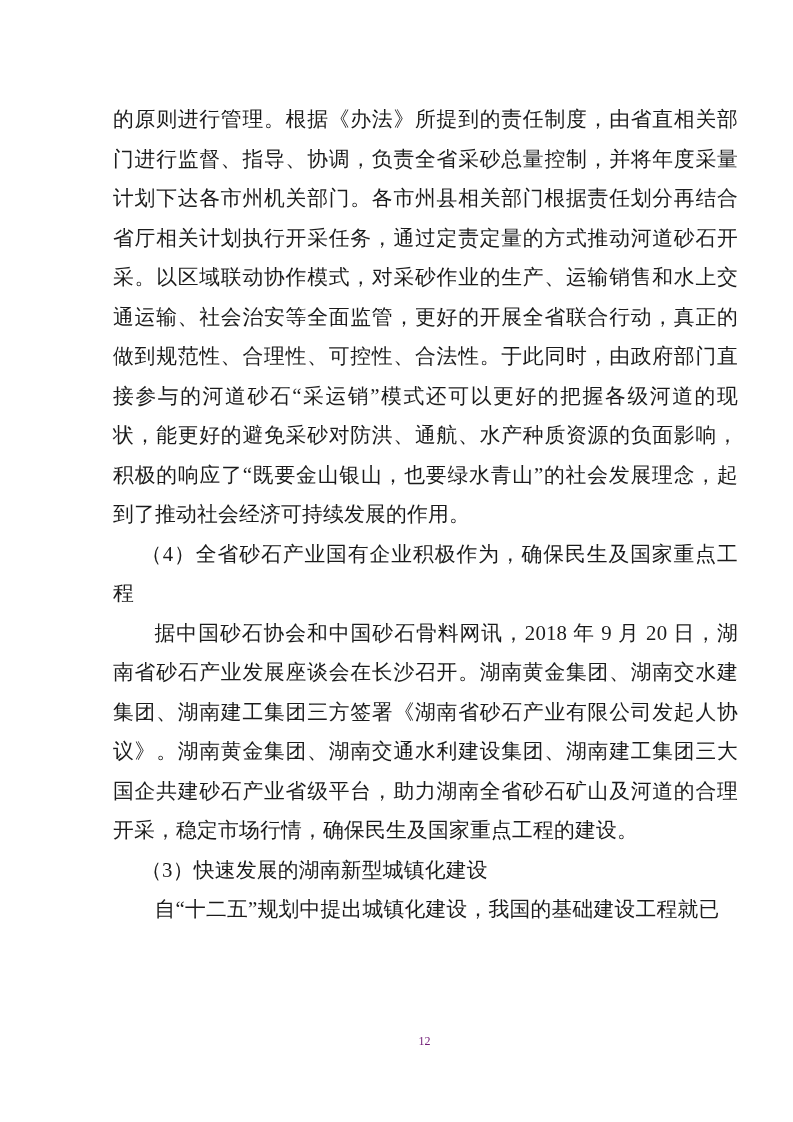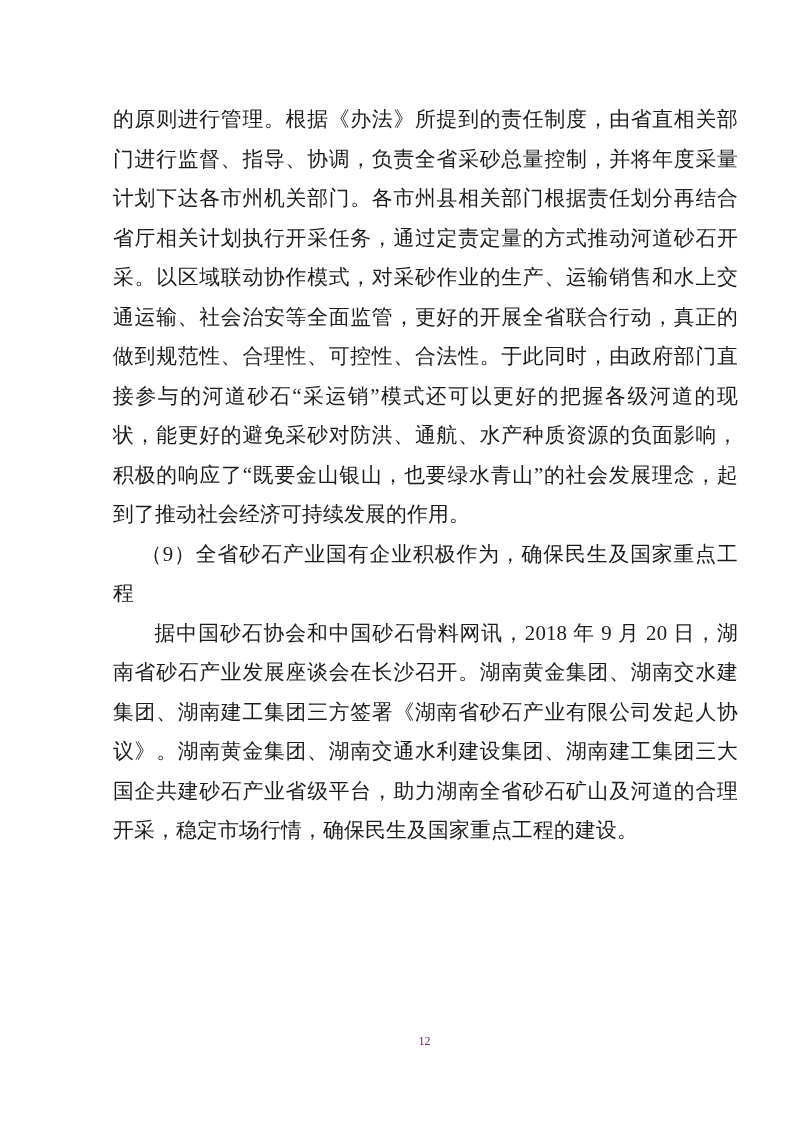--- a/index.html
+++ b/index.html
@@ -45,21 +45,23 @@
     color: #701a75;
   }
 </style>
 </head>
 <body>
 
 <div class="page">
 
   <div class="content">
     <p class="para-continuation">的原则进行管理。根据《办法》所提到的责任制度，由省直相关部门进行监督、指导、协调，负责全省采砂总量控制，并将年度采量计划下达各市州机关部门。各市州县相关部门根据责任划分再结合省厅相关计划执行开采任务，通过定责定量的方式推动河道砂石开采。以区域联动协作模式，对采砂作业的生产、运输销售和水上交通运输、社会治安等全面监管，更好的开展全省联合行动，真正的做到规范性、合理性、可控性、合法性。于此同时，由政府部门直接参与的河道砂石“采运销”模式还可以更好的把握各级河道的现状，能更好的避免采砂对防洪、通航、水产种质资源的负面影响，积极的响应了“既要金山银山，也要绿水青山”的社会发展理念，起到了推动社会经济可持续发展的作用。</p>
-    <p class="para-heading">（9）全省砂石产业国有企业积极作为，确保民生及国家重点工程</p>
+    <p class="para-heading">（4）全省砂石产业国有企业积极作为，确保民生及国家重点工程</p>
     <p class="para-body">据中国砂石协会和中国砂石骨料网讯，2018 年 9 月 20 日，湖南省砂石产业发展座谈会在长沙召开。湖南黄金集团、湖南交水建集团、湖南建工集团三方签署《湖南省砂石产业有限公司发起人协议》。湖南黄金集团、湖南交通水利建设集团、湖南建工集团三大国企共建砂石产业省级平台，助力湖南全省砂石矿山及河道的合理开采，稳定市场行情，确保民生及国家重点工程的建设。</p>
+    <p class="para-heading">（3）快速发展的湖南新型城镇化建设</p>
+    <p class="para-body">自“十二五”规划中提出城镇化建设，我国的基础建设工程就已</p>
   </div>
 
   <div class="page-footer">
     <span>12</span>
   </div>
 
 </div>
 
 </body></html>

